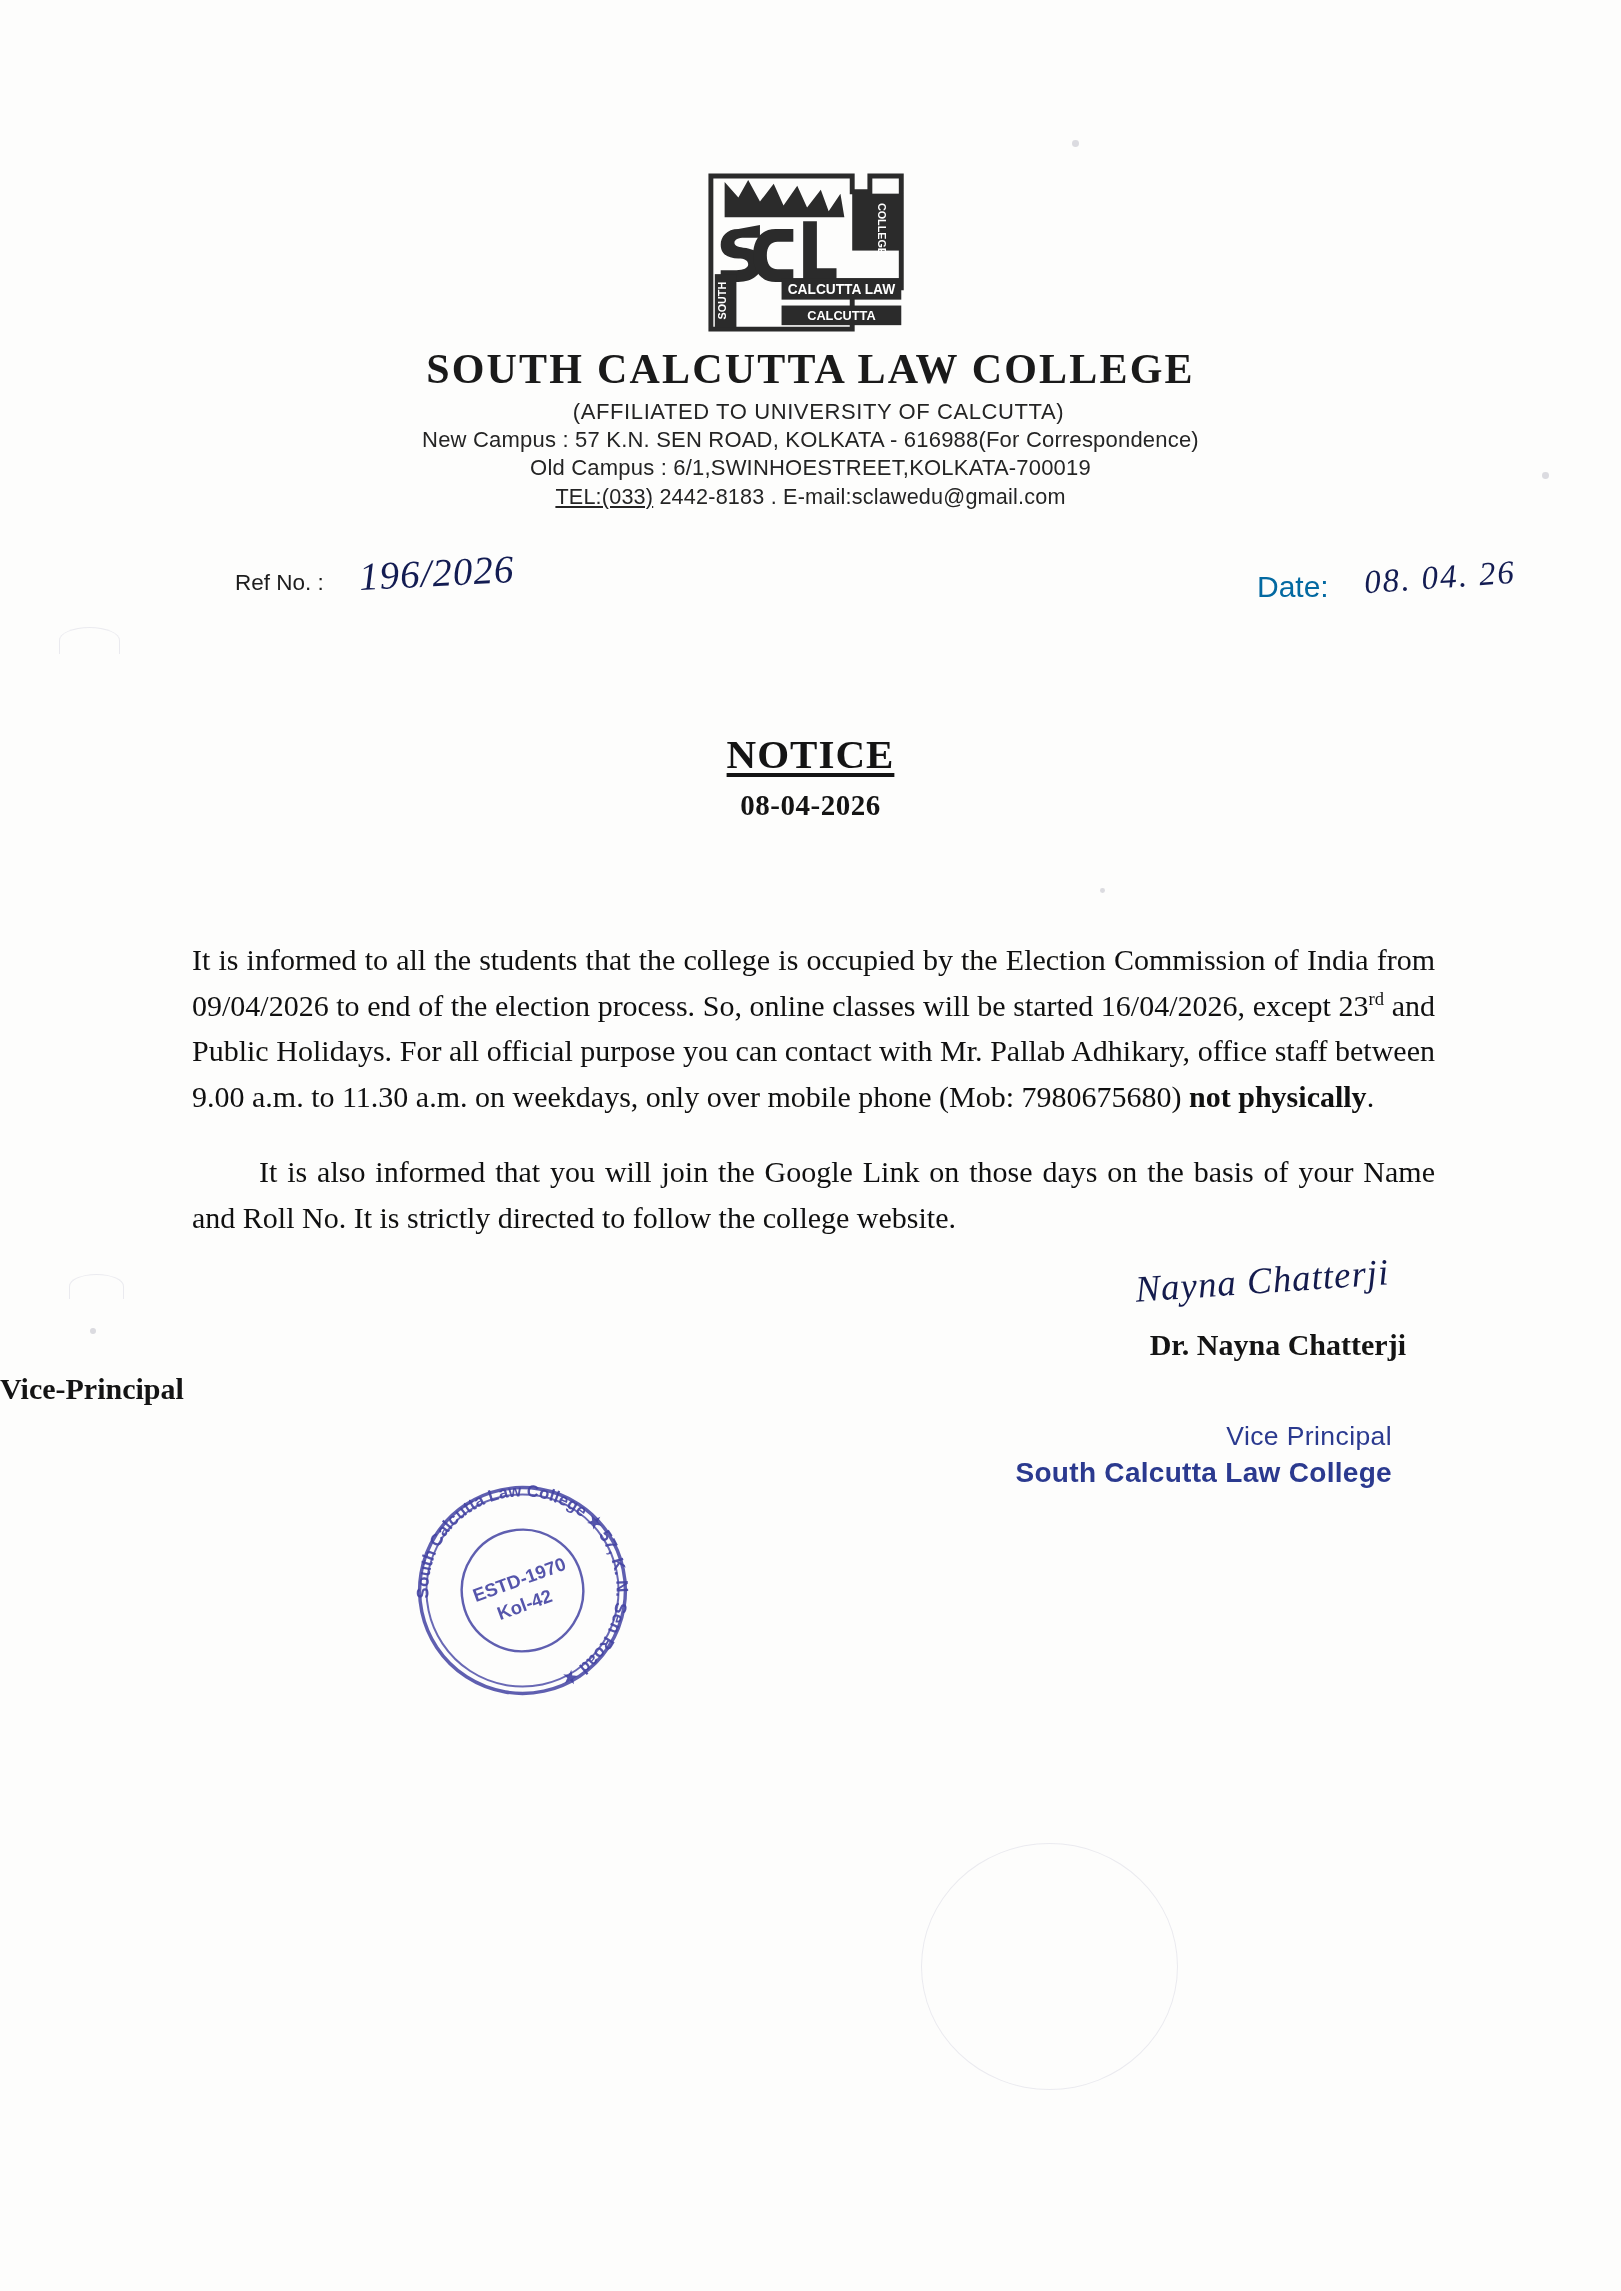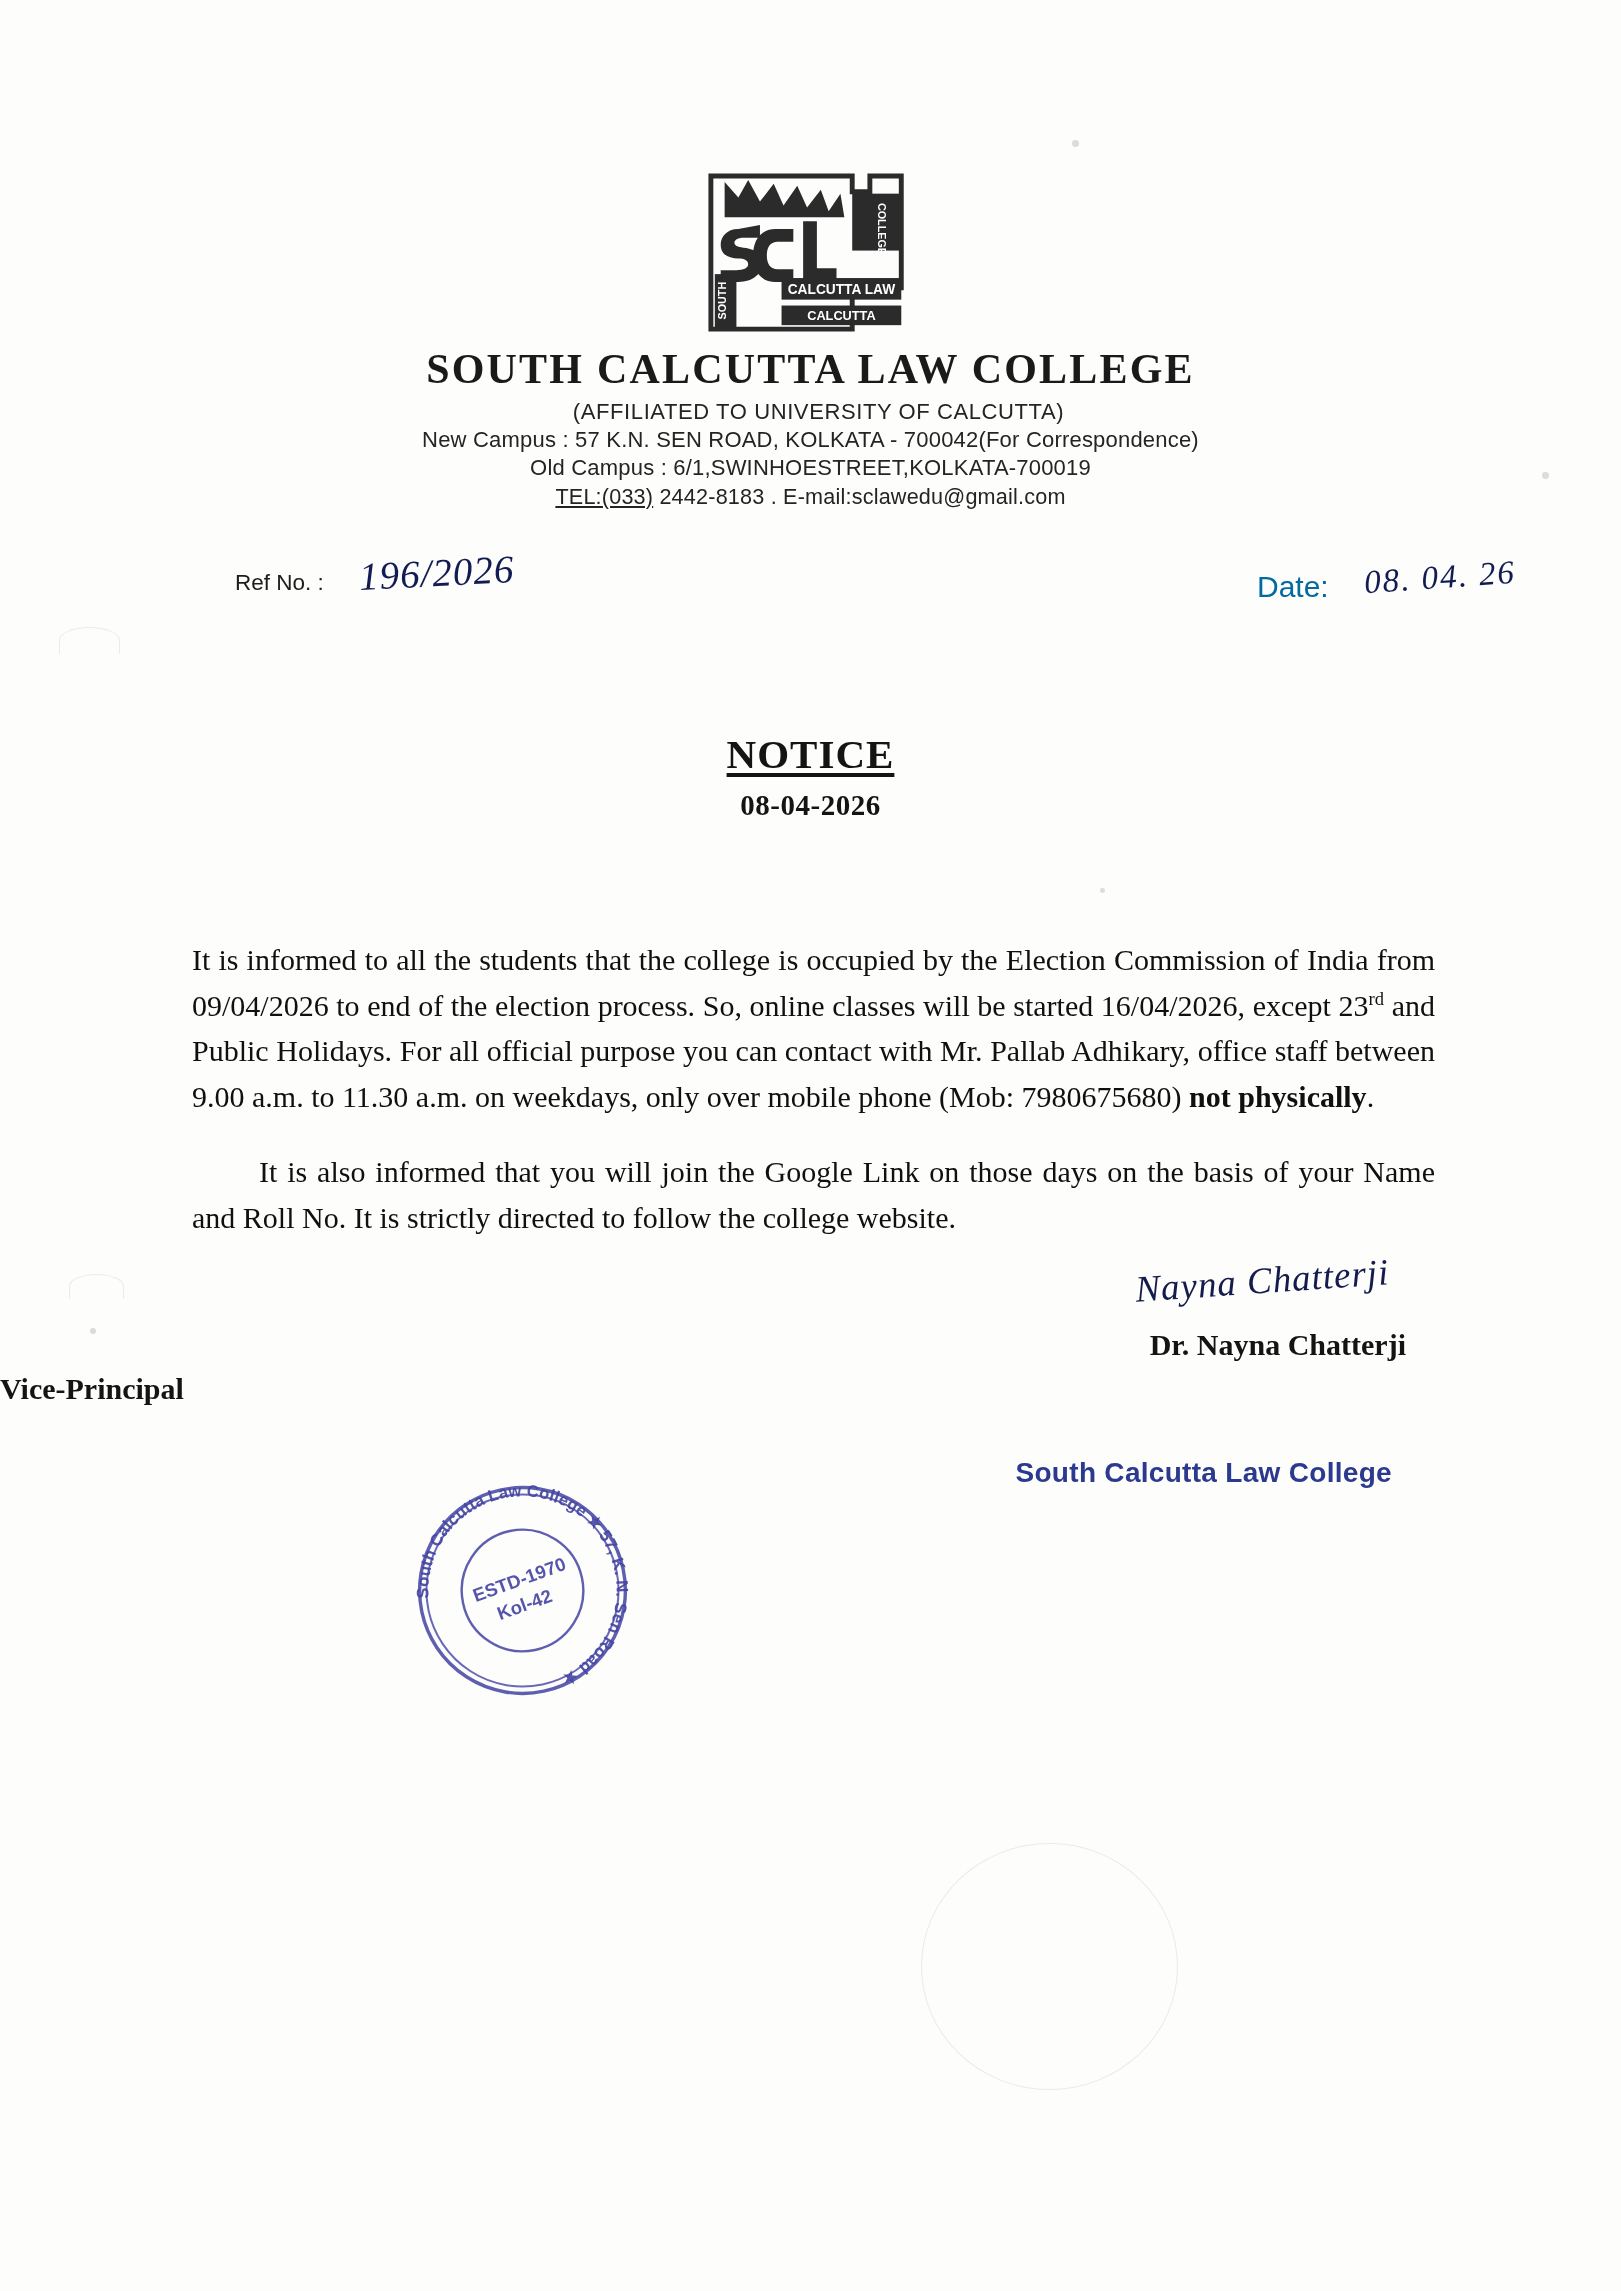--- a/index.html
+++ b/index.html
@@ -273,21 +273,21 @@
           <text x="176" y="58" font-size="11" text-anchor="middle" transform="rotate(90 176,58)">COLLEGE</text>
           <text x="139" y="124" font-size="14" text-anchor="middle">CALCUTTA LAW</text>
           <text x="139" y="151" font-size="13" text-anchor="middle">CALCUTTA</text>
           <text x="21" y="131" font-size="11" text-anchor="middle" transform="rotate(-90 21,131)">SOUTH</text>
         </g>
       </svg>
     </div>
 
     <div class="college-name">SOUTH CALCUTTA LAW COLLEGE</div>
     <div class="affiliation">(AFFILIATED TO UNIVERSITY OF CALCUTTA)</div>
-    <div class="addr-line">New Campus : 57 K.N. SEN ROAD, KOLKATA - 700042(For Correspondence)</div>
+    <div class="addr-line">New Campus : 57 K.N. SEN ROAD, KOLKATA - 616988(For Correspondence)</div>
     <div class="addr-line">Old Campus : 6/1,SWINHOESTREET,KOLKATA-700019</div>
     <div class="tel-line">
       <span class="tel-underline">TEL:(033)</span><span> 2442-8183 . E-mail:sclawedu@gmail.com</span>
     </div>
   </div>
 
   <div class="refrow">
     <span class="ref-label">Ref No. :</span>
     <span class="ref-value">196/2026</span>
     <span class="date-label">Date:</span>
@@ -298,20 +298,21 @@
   <div class="notice-date">08-04-2026</div>
 
   <div class="body-block">
     <p class="para"><span>It is informed to all the students that the college is occupied by the Election Commission of India from 09/04/2026 to end of the election process. So, online classes will be started 16/04/2026, except 23</span><sup>rd</sup><span> and Public Holidays. For all official purpose you can contact with Mr. Pallab Adhikary, office staff between 9.00 a.m. to 11.30 a.m. on weekdays, only over mobile phone (Mob: 7980675680) </span><span class="bold">not physically</span><span>.</span></p>
     <p class="para indent">It is also informed that you will join the Google Link on those days on the basis of your Name and Roll No. It is strictly directed to follow the college website.</p>
   </div>
 
   <div class="sign-script">Nayna Chatterji</div>
   <div class="sign-name">Dr. Nayna Chatterji</div>
   <div class="sign-role">Vice-Principal</div>
+  <div class="stamp-role">Vice Principal</div>
   <div class="stamp-college">South Calcutta Law College</div>
 
   <div class="seal">
     <svg width="245" height="245" viewBox="0 0 250 250" xmlns="http://www.w3.org/2000/svg">
       <defs>
         <path id="sealOuterPath" d="M125,125 m-96,0 a96,96 0 1,1 192,0 a96,96 0 1,1 -192,0"></path>
       </defs>
       <g transform="rotate(-12 125 125)">
         <circle cx="125" cy="125" r="105" fill="none" stroke="#34349b" stroke-width="3.5" opacity="0.85"></circle>
         <circle cx="125" cy="125" r="98" fill="none" stroke="#34349b" stroke-width="2" opacity="0.8"></circle>

